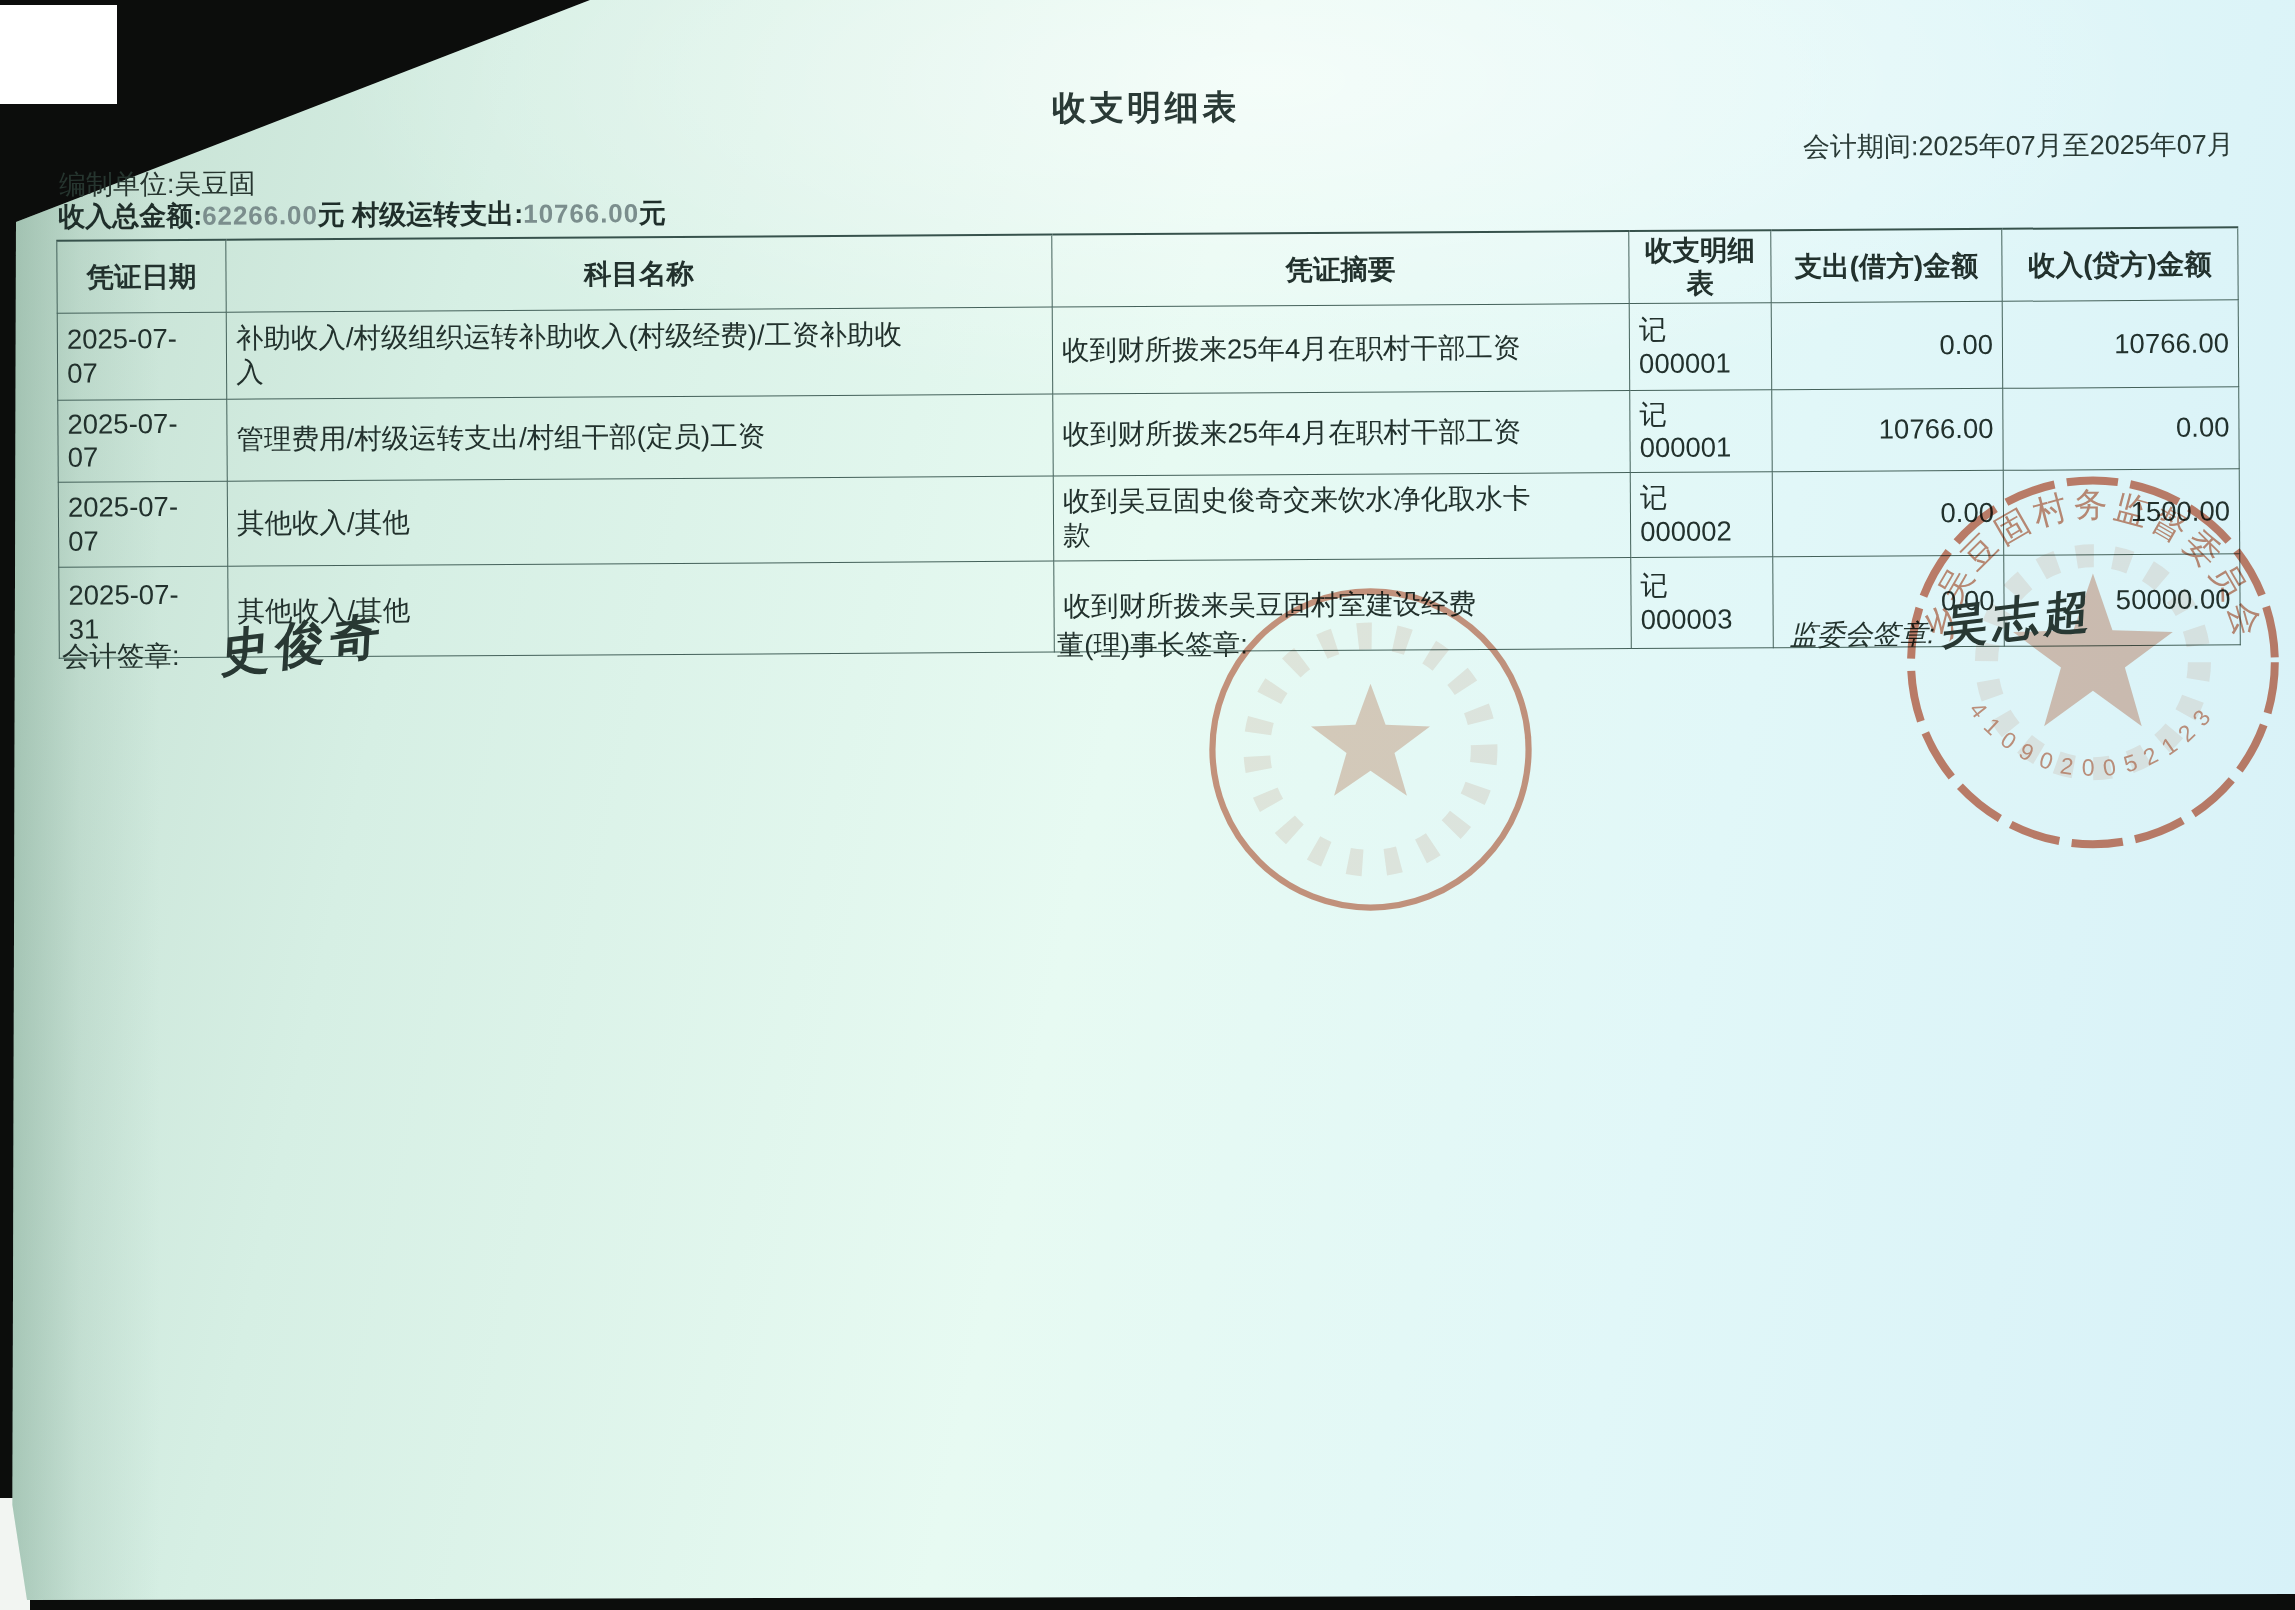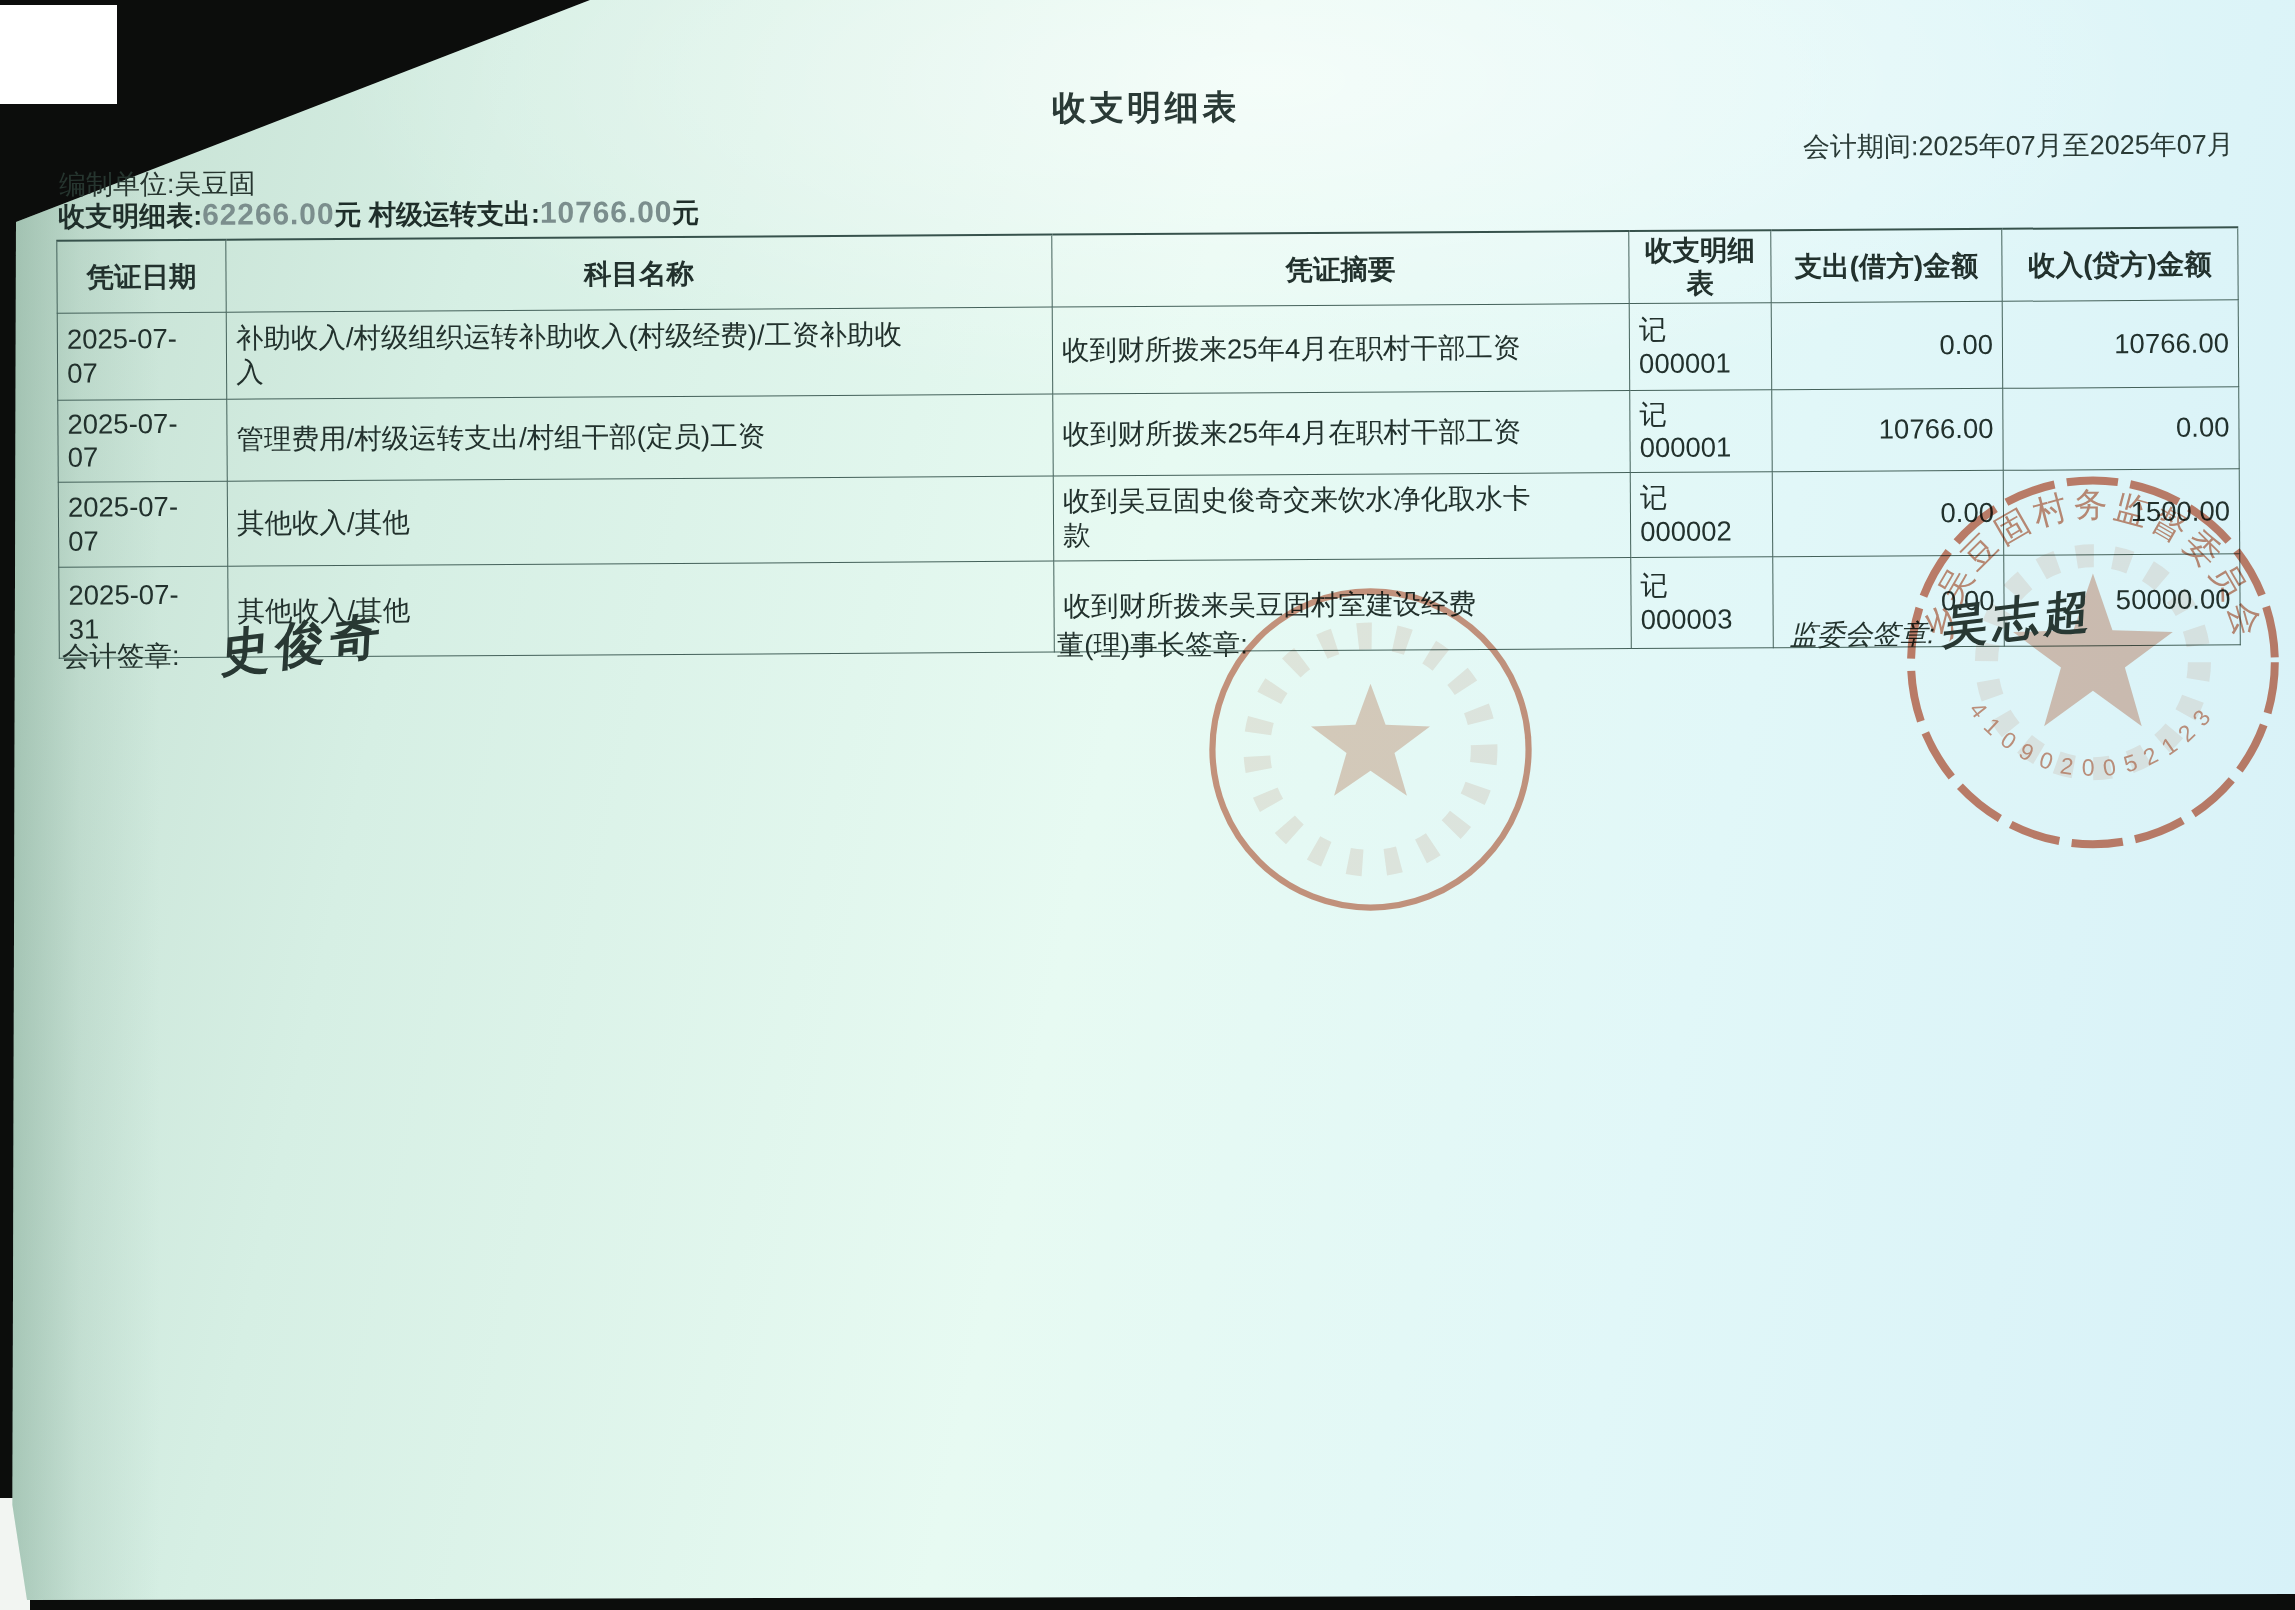--- a/index.html
+++ b/index.html
@@ -44,21 +44,21 @@
   }
   .prepared{
     position:absolute;left:60px;top:160px;
     font-size:27px;color:#26352f;
   }
   .totals{
     position:absolute;left:59px;top:192px;
     font-size:27px;font-weight:700;color:#1f2e2a;
   }
   .totals .amount{
-    font-size:30px;font-weight:700;color:#7b8e8d;letter-spacing:0.9px;
+    font-size:26px;font-weight:700;color:#7b8e8d;letter-spacing:0.9px;
   }
   
   table.ledger{
     position:absolute;left:57px;top:233px;width:2180px;
     border-collapse:collapse;table-layout:fixed;
     font-size:27.5px;color:#22312d;
   }
   table.ledger th,table.ledger td{
     border:1.8px solid #44615a;
     padding:1.8px 9px;vertical-align:middle;
@@ -92,21 +92,21 @@
 
 <div class="paper"></div>
 
 <div class="content">
 
   <div class="doc-title">收支明细表</div>
   <div class="period">会计期间:2025年07月至2025年07月</div>
   <div class="prepared">编制单位:吴豆固</div>
 
   <div class="totals">
-    <span>收支明细表:</span><span class="amount">62266.00</span><span>元 </span><span>村级运转支出:</span><span class="amount">10766.00</span><span>元</span>
+    <span>收入总金额:</span><span class="amount">62266.00</span><span>元 </span><span>村级运转支出:</span><span class="amount">10766.00</span><span>元</span>
   </div>
 
   <table class="ledger">
     <colgroup>
       <col style="width:169px">
         <col style="width:826px">
         <col style="width:577px">
       <col style="width:142px">
         <col style="width:231px">
         <col style="width:236px">

